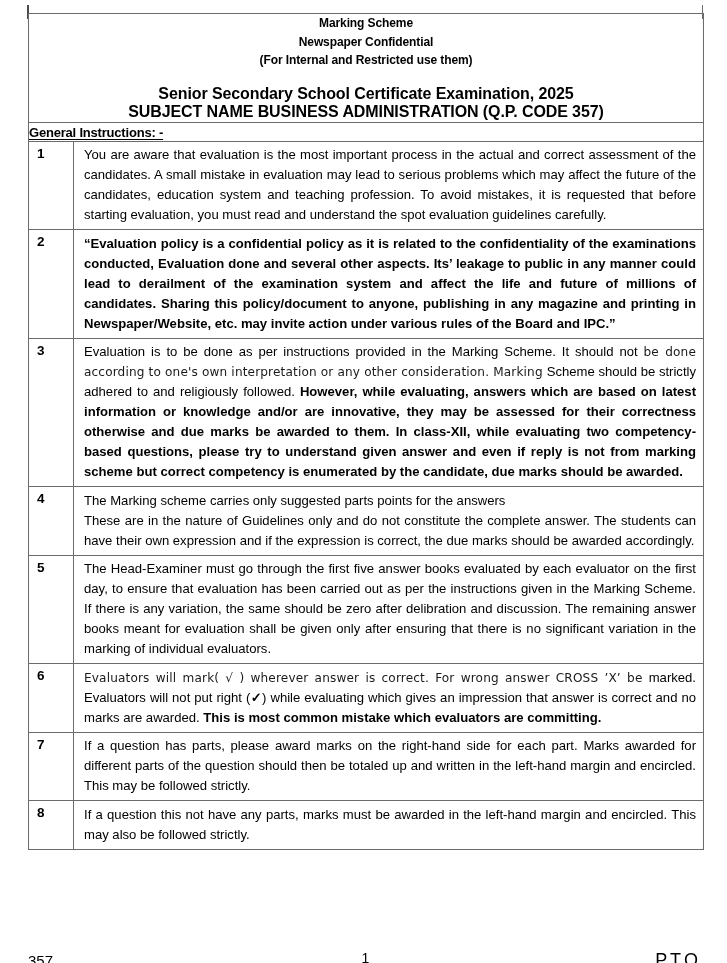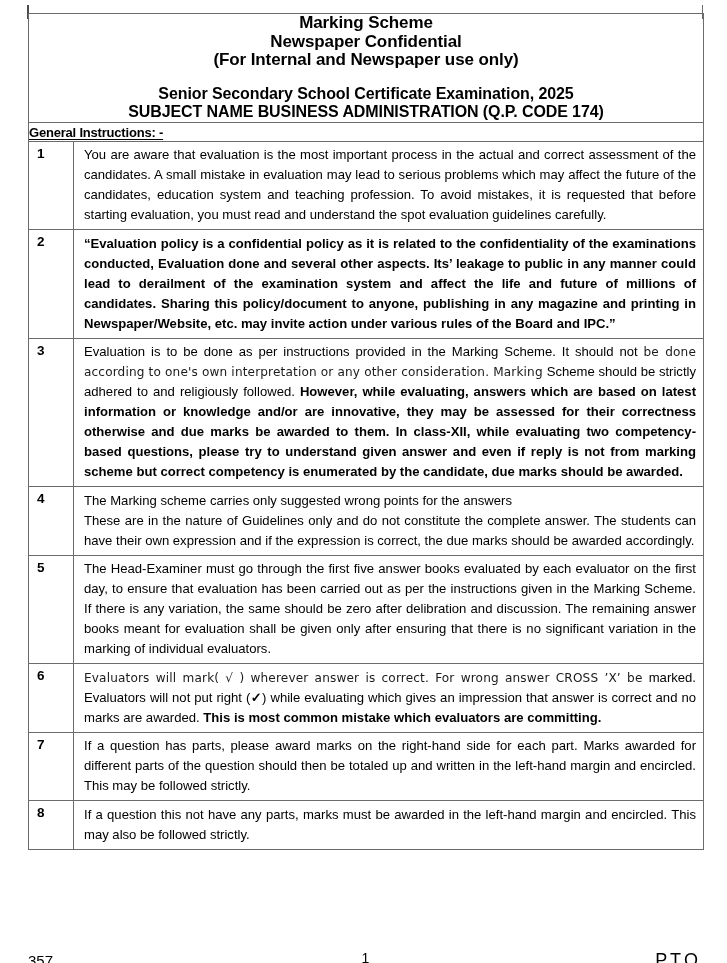--- a/index.html
+++ b/index.html
@@ -58,21 +58,21 @@
     background: #6b6b6b;
   }
 
   
   .header-cell {
     padding: 9px 10px 12px 10px;
     text-align: center;
   }
   .hdr-line {
     font-weight: bold;
-    font-size: 17px;
+    font-size: 12px;
     line-height: 18.5px;
     letter-spacing: -0.1px;
   }
   .hdr-gap {
     height: 15px;
   }
   .hdr-line.sub {
     font-size: 16px;
   }
 
@@ -157,24 +157,24 @@
     <colgroup>
       <col style="width:45px">
       <col style="width:630px">
     </colgroup>
     <tbody>
 
       <tr>
         <td class="header-cell" colspan="2">
           <div class="hdr-line">Marking Scheme</div>
           <div class="hdr-line">Newspaper Confidential</div>
-          <div class="hdr-line">(For Internal and Newspaper use only)</div>
+          <div class="hdr-line">(For Internal and Restricted use them)</div>
           <div class="hdr-gap"></div>
           <div class="hdr-line sub">Senior Secondary School Certificate Examination, 2025</div>
-          <div class="hdr-line sub">SUBJECT NAME  BUSINESS ADMINISTRATION  (Q.P. CODE 174)</div>
+          <div class="hdr-line sub">SUBJECT NAME  BUSINESS ADMINISTRATION  (Q.P. CODE 357)</div>
         </td>
       </tr>
 
       <tr>
         <td class="gi-cell" colspan="2">
           <span class="gi-title">General Instructions: -</span>
         </td>
       </tr>
 
     </tbody>
@@ -201,21 +201,21 @@
           </td>
           <td class="body-col">
             <p><span>Evaluation is to be done as per instructions provided in the Marking Scheme. It should not </span><span class="light">be done according to one's own interpretation or any other consideration. Marking </span><span>Scheme should be strictly adhered to and religiously followed. </span><span class="b">However, while evaluating, answers which are based on latest information or knowledge and/or are innovative, they may be assessed for their correctness otherwise and due marks be awarded to them. In class-XII, while evaluating two competency-based questions, please try to understand given answer and even if reply is not from marking scheme but correct competency is enumerated by the candidate, due marks should be awarded.</span></p>
           </td>
         </tr>
         <tr>
           <td class="num-col">
             <span class="n">4</span>
           </td>
           <td class="body-col">
-            <p><span> The Marking scheme carries only suggested wrong points for the answers</span></p>
+            <p><span> The Marking scheme carries only suggested parts points for the answers</span></p>
             <p><span>These are in the nature of Guidelines only and do not constitute the complete answer. The students can have their own expression and if the expression is correct, the due marks should be awarded accordingly.</span></p>
           </td>
         </tr>
         <tr>
           <td class="num-col">
             <span class="n">5</span>
           </td>
           <td class="body-col">
             <p><span>The Head-Examiner must go through the first five answer books evaluated by each evaluator on the first day, to ensure that evaluation has been carried out as per the instructions given in the Marking Scheme. If there is any variation, the same should be zero after delibration and discussion. The remaining answer books meant for evaluation shall be given only after ensuring that there is no significant variation in the marking of individual evaluators.</span></p>
           </td>

